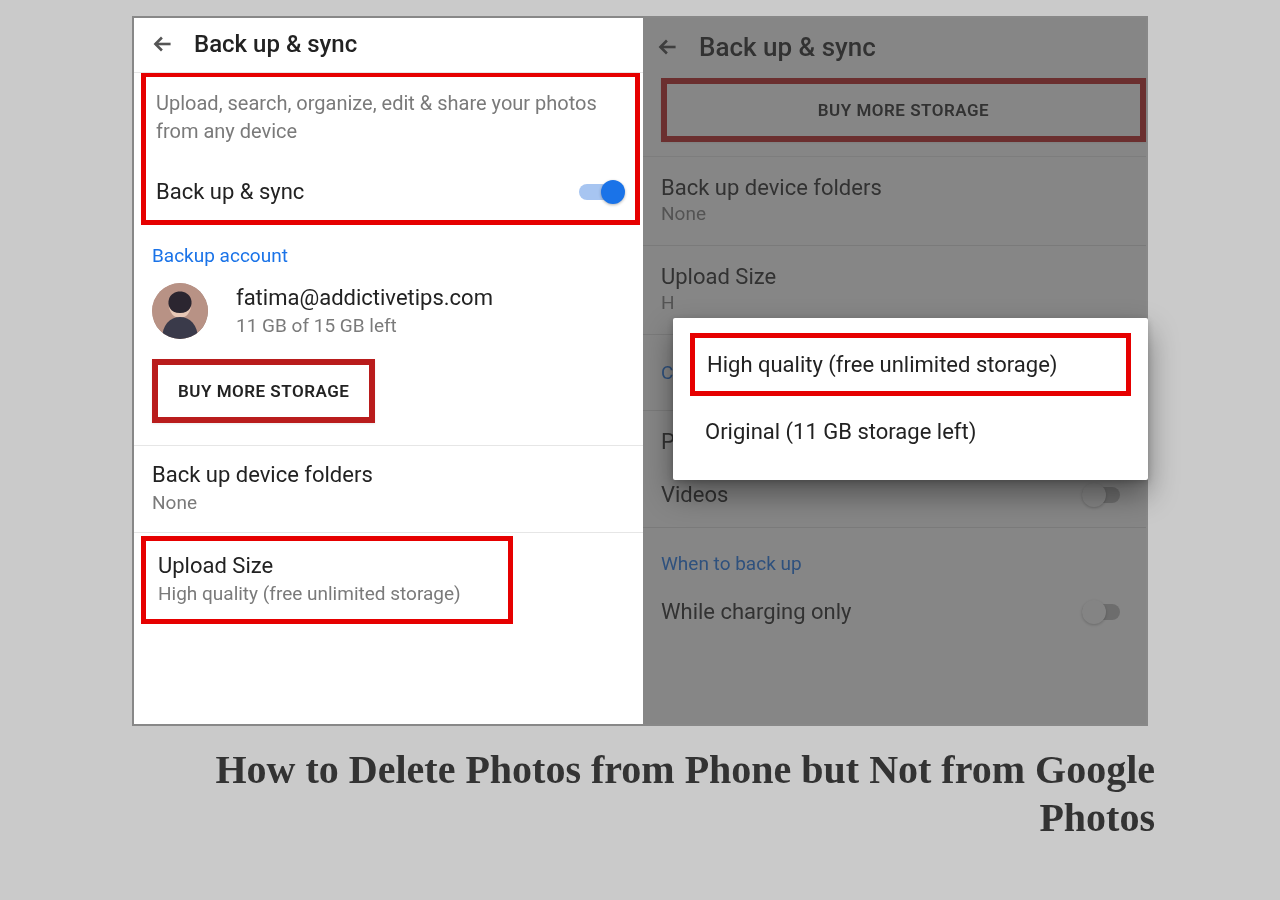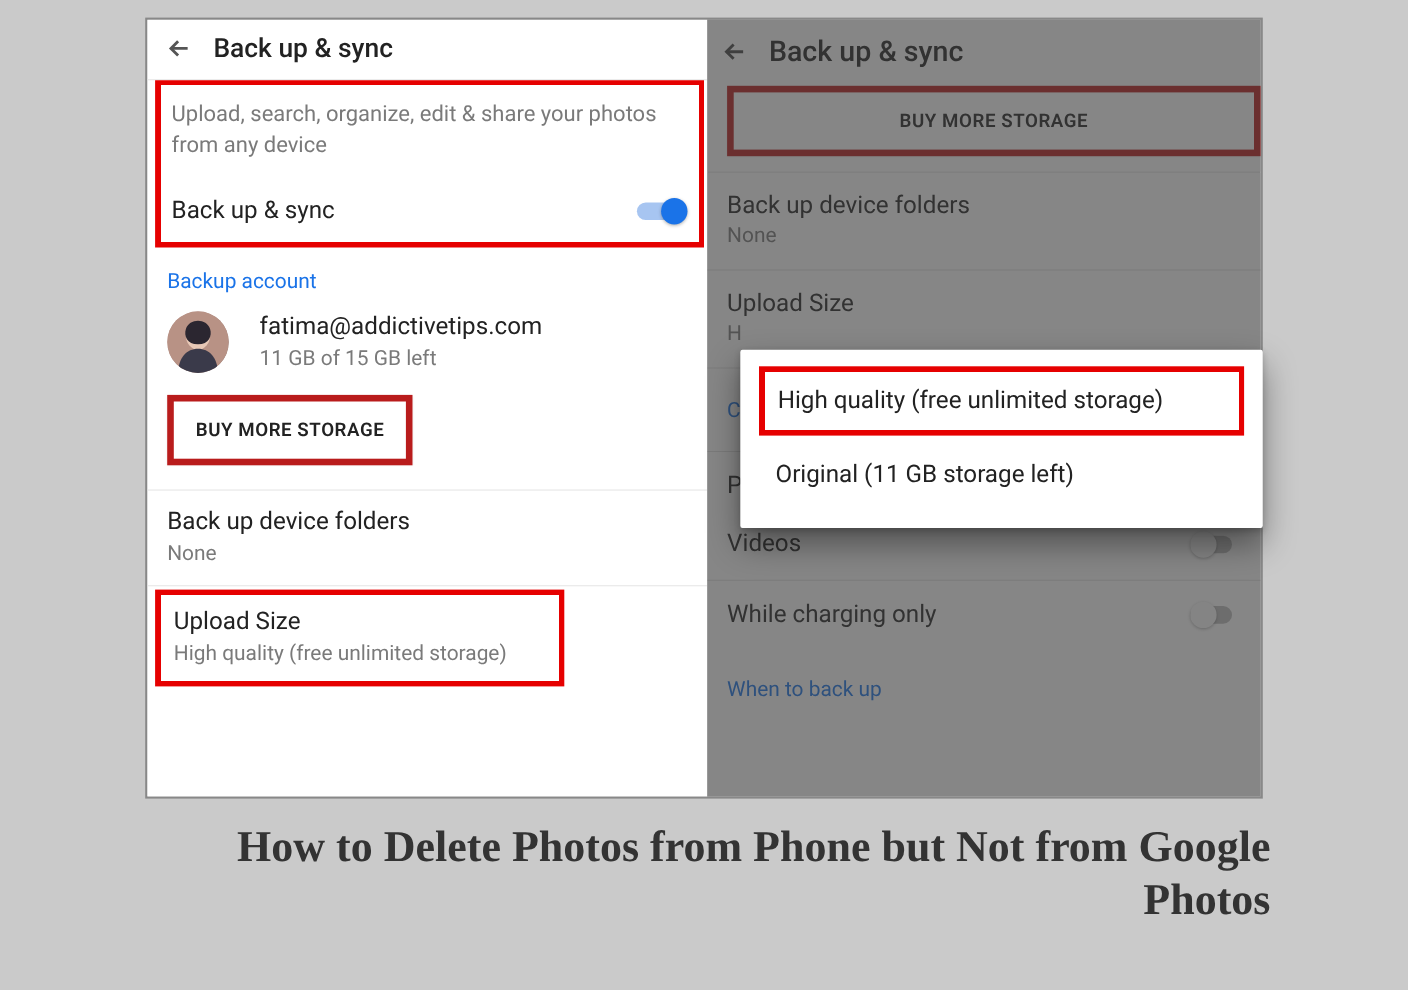--- a/index.html
+++ b/index.html
@@ -142,29 +142,29 @@
       <div class="section-r right-row-tg" style="border-bottom:none;padding-bottom:10px;">
         <div class="row-label">P</div>
       </div>
       <div class="section-r right-row-tg">
         <div class="row-label">Videos</div>
         <div class="toggle toggle-off">
           <div class="toggle-track"></div>
             <div class="toggle-thumb"></div>
         </div>
       </div>
+      <div class="section-r" style="border-bottom:none;padding-bottom:6px;padding-top:24px;">
+        <div class="link-text">When to back up</div>
+      </div>
       <div class="section-r right-row-tg" style="border-bottom:none;">
         <div class="row-label">While charging only</div>
         <div class="toggle toggle-off">
           <div class="toggle-track"></div>
             <div class="toggle-thumb"></div>
         </div>
-      </div>
-      <div class="section-r" style="border-bottom:none;padding-bottom:6px;padding-top:24px;">
-        <div class="link-text">When to back up</div>
       </div>
     </div>
     <div class="right-scrim"></div>
 
     <div class="dialog">
       <div class="highlight-red hl-box-inner" style="margin-bottom:18px;">
         <div class="dialog-opt">
           <div class="dialog-title">High quality (free unlimited storage)</div>
         </div>
       </div>

